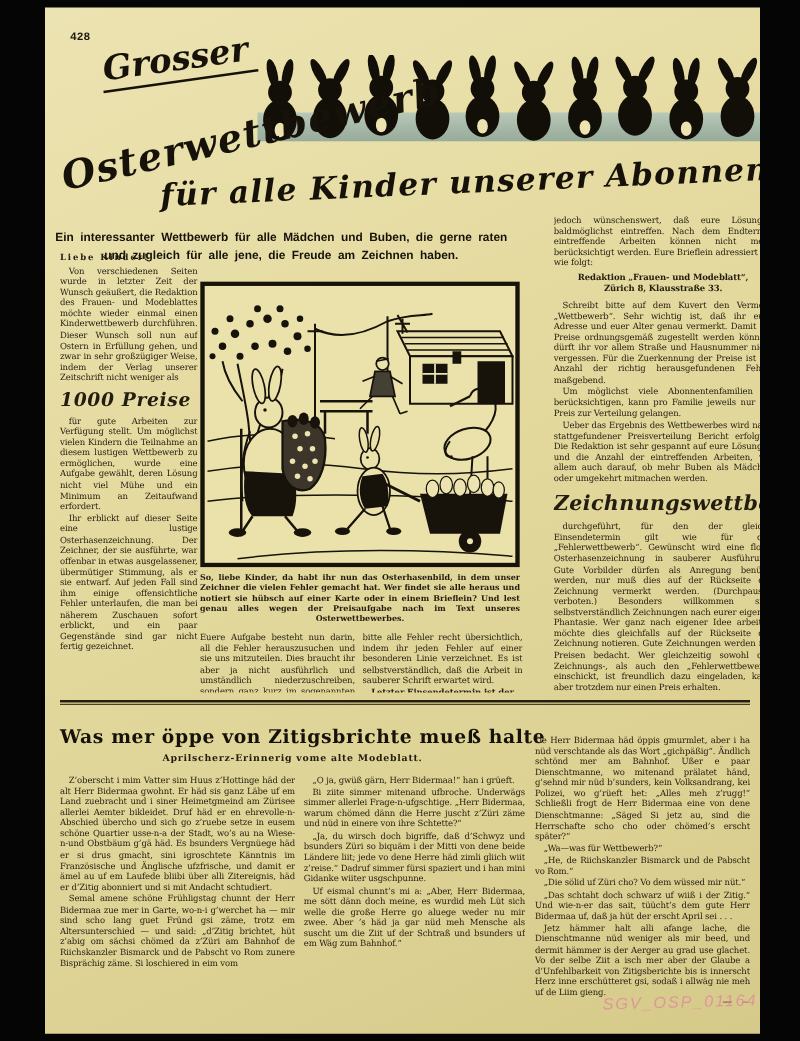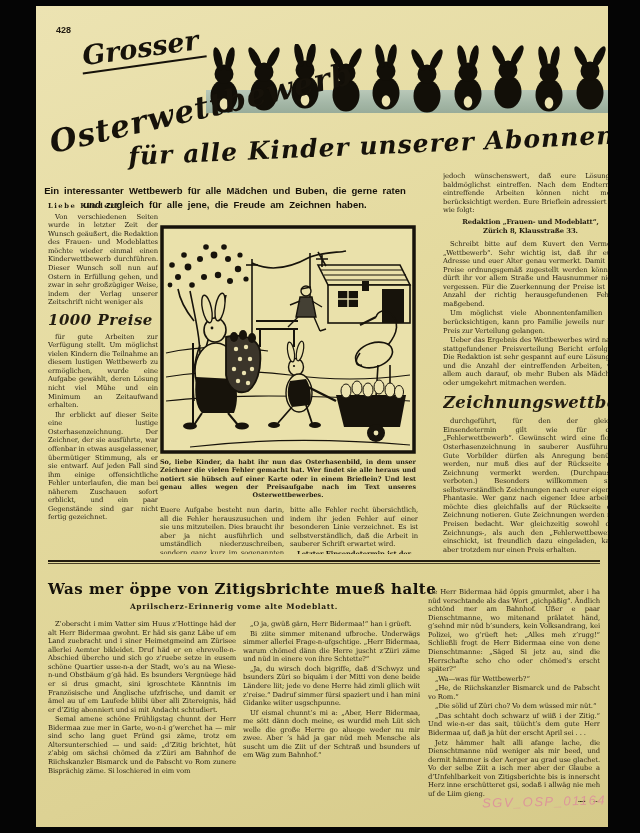--- a/index.html
+++ b/index.html
@@ -35,21 +35,21 @@
   .watermark{font:italic 13px "Liberation Sans",sans-serif;color:#de8e9c;letter-spacing:1.5px;
              transform:rotate(-1.5deg);opacity:.85;}
   svg{display:block;}
 </style>
 </head>
 <body>
 
 <div class="stage">
   <div class="page">
 
-    <div class="abs pagenum" style="left:20px;top:19px;">428</div>
+    <div class="abs pagenum" style="left:20px;top:19px;font-family:Liberation Mono, monospace;">428</div>
 
     <div class="abs band" style="left:170px;top:84px;width:402px;height:23px;"></div>
 
     <svg class="abs" style="left:168px;top:38px;" width="404" height="70" viewBox="0 0 404 70">
       <defs>
         <g id="bunnyA">
           <ellipse cx="20" cy="48" rx="13.5" ry="16.5" fill="#120f08"></ellipse>
           <circle cx="20" cy="26" r="9.5" fill="#120f08"></circle>
           <ellipse cx="14" cy="11" rx="4" ry="12" fill="#120f08" transform="rotate(-13 14 11)"></ellipse>
           <ellipse cx="26" cy="11" rx="4" ry="12" fill="#120f08" transform="rotate(13 26 11)"></ellipse>
@@ -77,21 +77,21 @@
     <div class="abs script t-grosser" style="left:44px;top:26px;">Grosser</div>
     <div class="abs script t-oster" style="left:18px;top:118px;">Osterwettbewerb</div>
     <div class="abs script t-kinder" style="left:92px;top:124px;">für alle Kinder unserer Abonnenten!</div>
 
     <div class="abs intro" style="left:8px;top:178px;width:362px;">Ein interessanter Wettbewerb für alle Mädchen und Buben, die gerne raten und zugleich für alle jene, die Freude am Zeichnen haben.</div>
 
     <div class="abs body-txt" style="left:12px;top:196px;width:110px;height:350px;">
       <p class="salut">Liebe Kinder!</p>
       <p>Von verschiedenen Seiten wurde in letzter Zeit der Wunsch geäußert, die Redaktion des Frauen- und Modeblattes möchte wieder einmal einen Kinderwettbewerb durchführen. Dieser Wunsch soll nun auf Ostern in Erfüllung gehen, und zwar in sehr großzügiger Weise, indem der Verlag unserer Zeitschrift nicht weniger als</p>
       <p class="prize-head">1000 Preise</p>
-      <p>für gute Arbeiten zur Verfügung stellt. Um möglichst vielen Kindern die Teilnahme an diesem lustigen Wettbewerb zu ermöglichen, wurde eine Aufgabe gewählt, deren Lösung nicht viel Mühe und ein Minimum an Zeitaufwand erhalten.</p>
+      <p>für gute Arbeiten zur Verfügung stellt. Um möglichst vielen Kindern die Teilnahme an diesem lustigen Wettbewerb zu ermöglichen, wurde eine Aufgabe gewählt, deren Lösung nicht viel Mühe und ein Minimum an Zeitaufwand erfordert.</p>
       <p>Ihr erblickt auf dieser Seite eine lustige Osterhasenzeichnung. Der Zeichner, der sie ausführte, war offenbar in etwas ausgelassener, übermütiger Stimmung, als er sie entwarf. Auf jeden Fall sind ihm einige offensichtliche Fehler unterlaufen, die man bei näherem Zuschauen sofort erblickt, und ein paar Gegenstände sind gar nicht fertig gezeichnet.</p>
     </div>
 
     <svg class="abs" style="left:124px;top:219px;" width="256" height="229" viewBox="0 0 256 229">
       <rect x="2" y="2" width="252" height="225" fill="#eae1ab" stroke="#17130b" stroke-width="3.5"></rect>
       <g stroke="#17130b" fill="none" stroke-width="1.2">
         <path d="M6,152 Q70,142 130,150 T250,150"></path>
         <path d="M6,176 Q90,166 250,176"></path>
         <path d="M6,128 Q50,118 108,126"></path>
         <path d="M30,222 Q128,210 250,220"></path>

